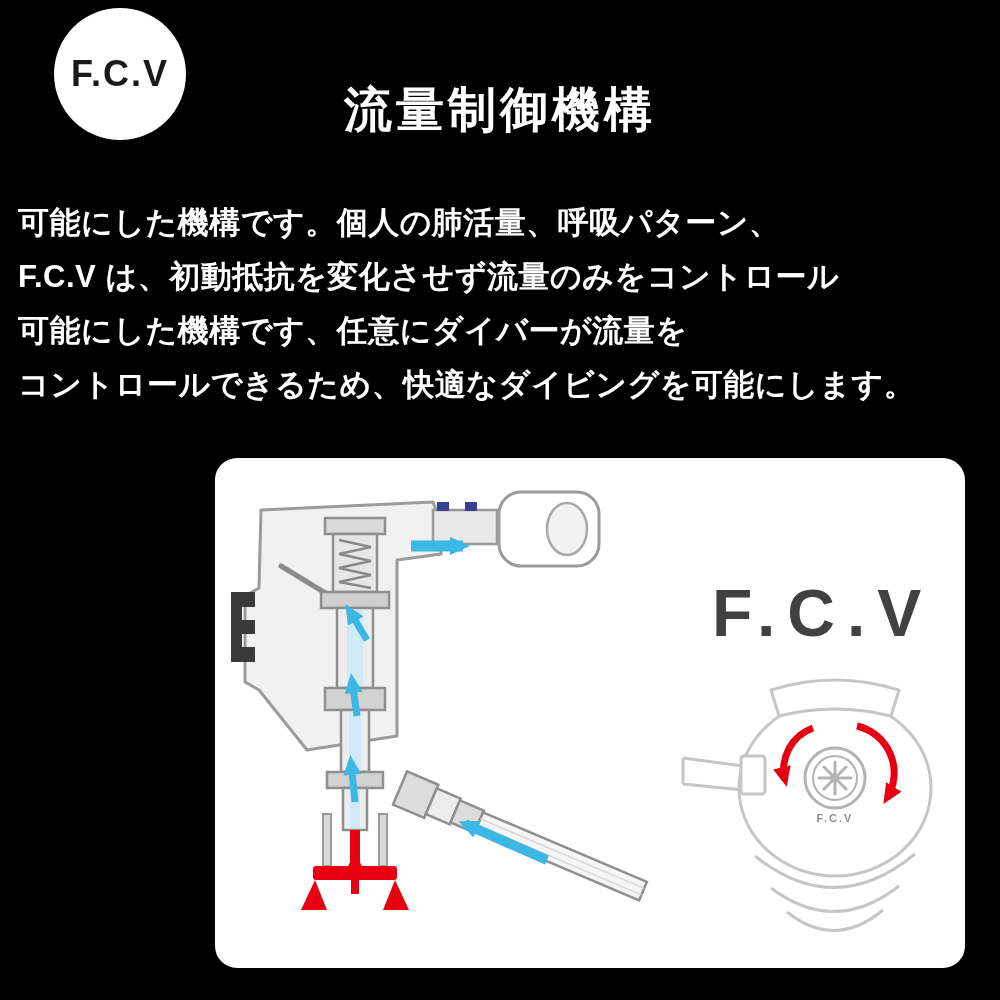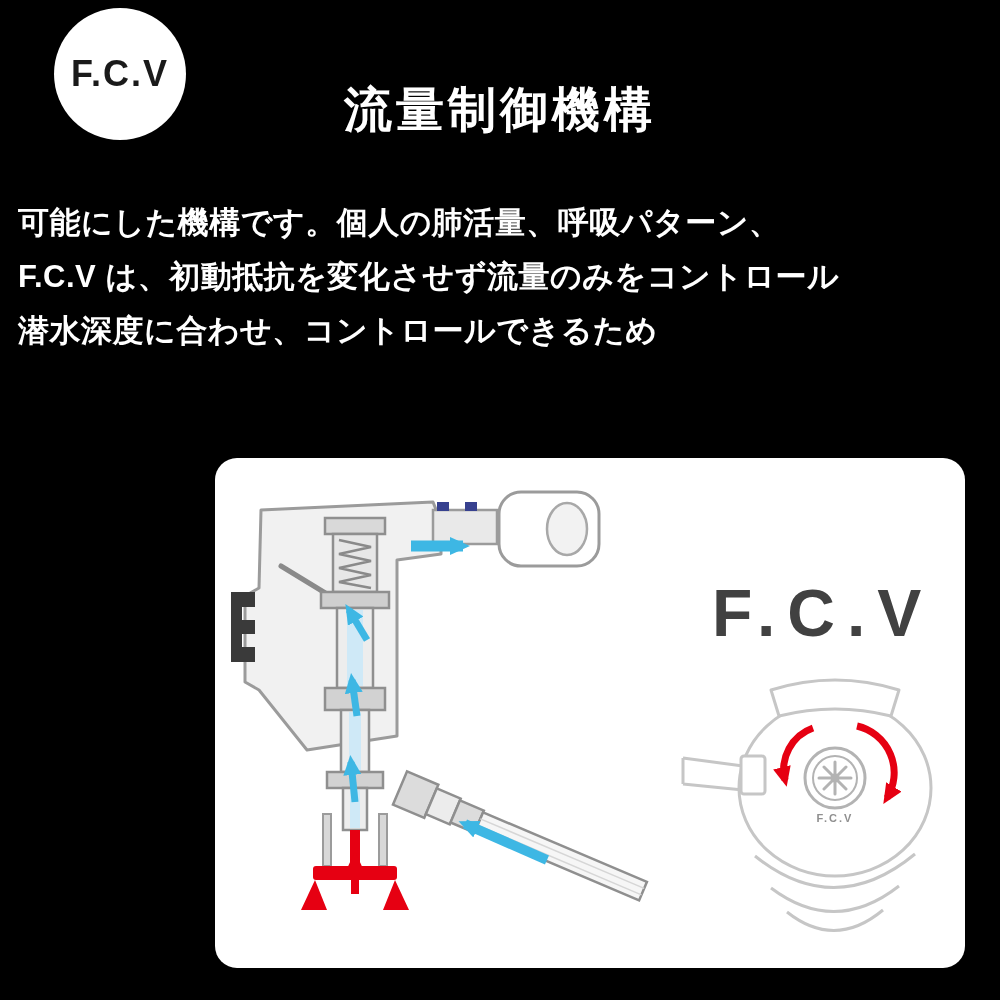--- a/index.html
+++ b/index.html
@@ -45,21 +45,22 @@
 
   <div class="logo-circle">
     <span>F.C.V</span>
   </div>
 
   <h1 class="title">流量制御機構</h1>
 
   <div class="body-text">
     <div>可能にした機構です。個人の肺活量、呼吸パターン、</div>
     <div>F.C.V は、初動抵抗を変化させず流量のみをコントロール</div>
-    <div>潜水深度に合わせ、コントロールできるため</div>
+    <div>可能にした機構です、任意にダイバーが流量を</div>
+    <div>コントロールできるため、快適なダイビングを可能にします。</div>
   </div>
 
   <div class="panel">
     <svg viewBox="0 0 750 510" xmlns="http://www.w3.org/2000/svg">
       <defs>
         <marker id="ab" markerUnits="userSpaceOnUse" markerWidth="20" markerHeight="18" refX="13" refY="9" orient="auto">
           <path d="M0,0 L20,9 L0,18 Z" fill="#3db7e4"></path>
         </marker>
         <marker id="ar" markerUnits="userSpaceOnUse" markerWidth="20" markerHeight="18" refX="13" refY="9" orient="auto">
           <path d="M0,0 L20,9 L0,18 Z" fill="#e60012"></path>

